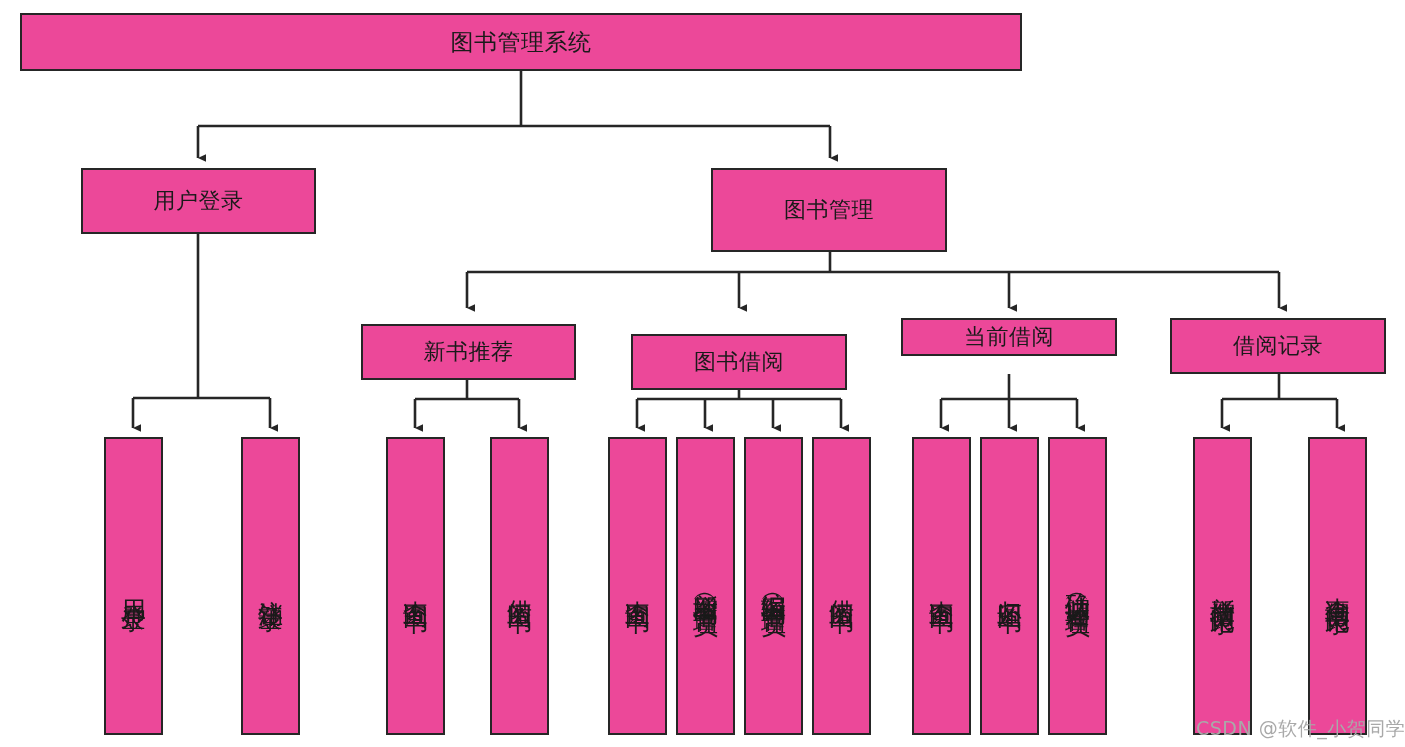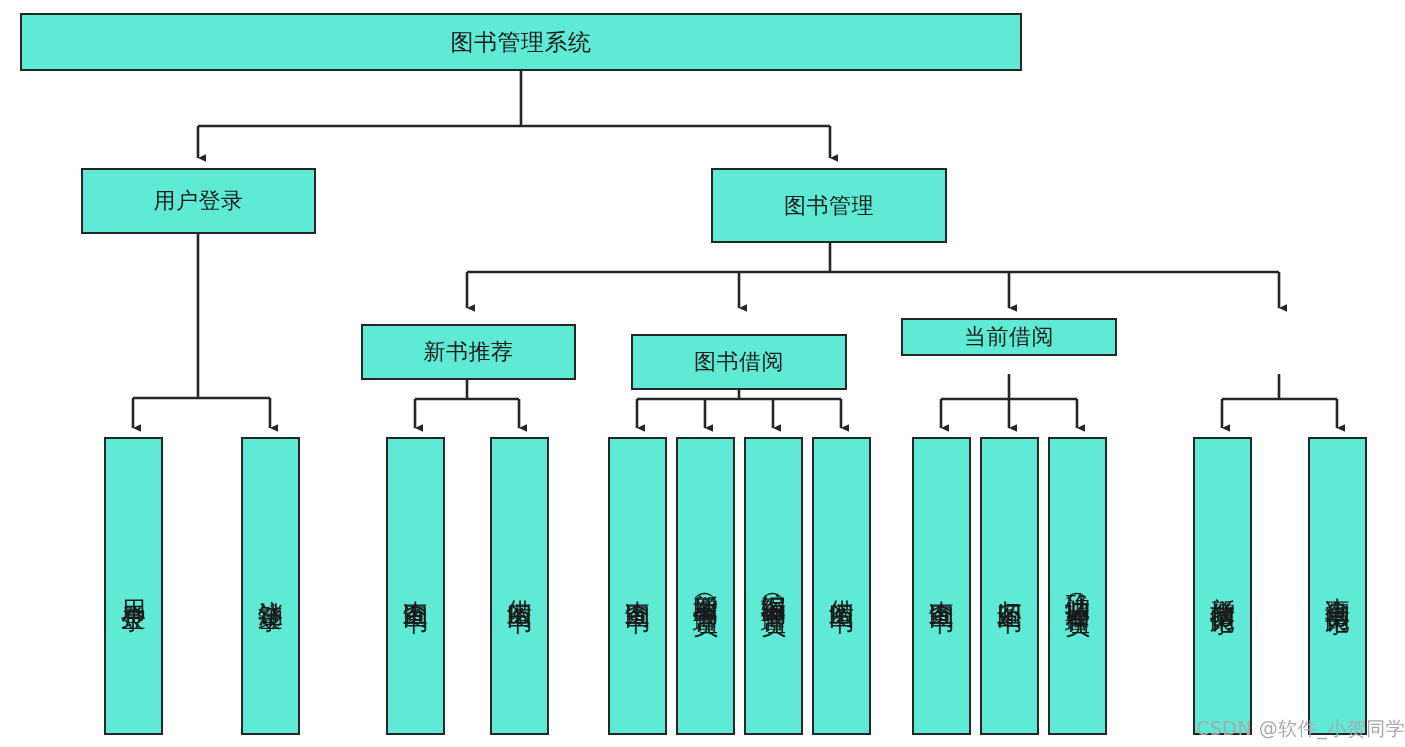--- a/index.html
+++ b/index.html
@@ -19,21 +19,21 @@
     position: absolute;
     left: 0; top: 0;
     width: 1405px;
     height: 747px;
     pointer-events: none;
   }
   .node {
     position: absolute;
     box-sizing: border-box;
     border: 2.5px solid #262626;
-    background: #5eead4;
+    background: #ec4899;
     display: flex;
     align-items: center;
     justify-content: center;
     color: #1a1a1a;
   }
   .node .label {
     display: block;
     text-align: center;
     line-height: 1.15;
     white-space: nowrap;
@@ -127,33 +127,36 @@
     </g>
   </svg>
 
   <div class="node horiz root" style="left:20px; top:13px; width:1002px; height:58px;">
     <span class="label">图书管理系统</span>
   </div>
 
   <div class="node horiz" style="left:81px; top:168px; width:235px; height:66px;">
     <span class="label">用户登录</span>
   </div>
-  <div class="node horiz" style="left:711px; top:168px; width:236px; height:75px;">
+  <div class="node horiz" style="left:711px; top:168px; width:236px; height:84px;">
     <span class="label">图书管理</span>
   </div>
 
   <div class="node horiz" style="left:361px; top:324px; width:215px; height:56px;">
     <span class="label">新书推荐</span>
   </div>
   <div class="node horiz" style="left:631px; top:318px; width:216px; height:56px;margin-top:16px;">
     <span class="label">图书借阅</span>
   </div>
   <div class="node horiz" style="left:901px; top:318px; width:216px; height:38px;">
     <span class="label">当前借阅</span>
   </div>
+  <div class="node horiz" style="left:1170px; top:318px; width:216px; height:56px;">
+    <span class="label">借阅记录</span>
+  </div>
 
   <div class="node vert" style="left:104px; top:437px; width:59px; height:298px;">
     <span class="label">用户登录</span>
   </div>
   <div class="node vert" style="left:241px; top:437px; width:59px; height:298px;">
     <span class="label">注销登录</span>
   </div>
 
   <div class="node vert" style="left:386px; top:437px; width:59px; height:298px;">
     <span class="label">查询图书</span>

